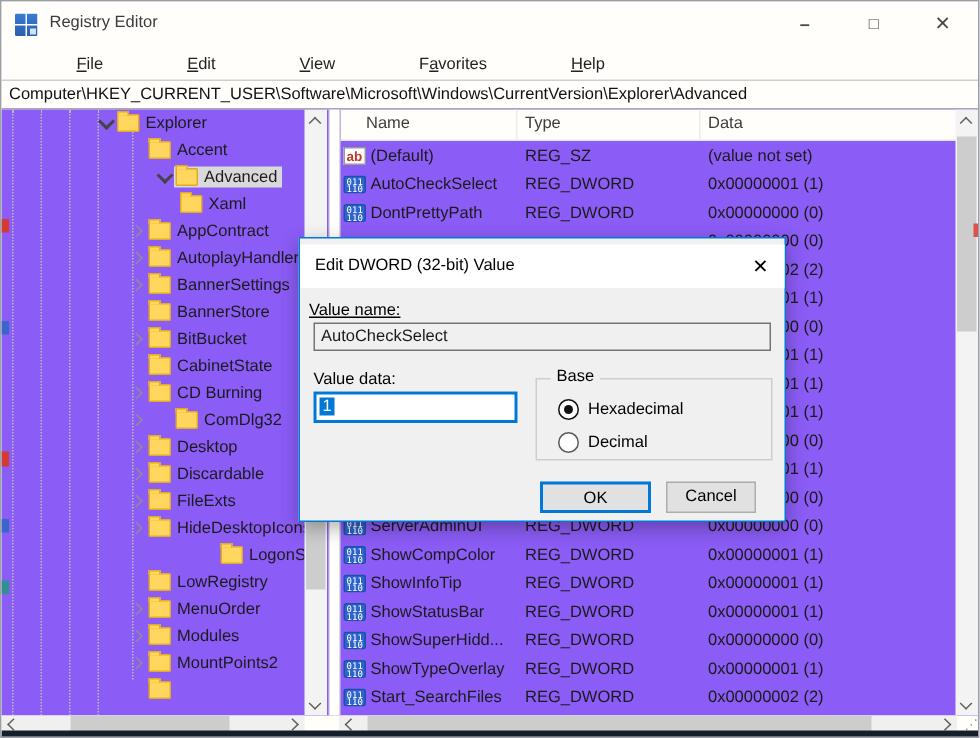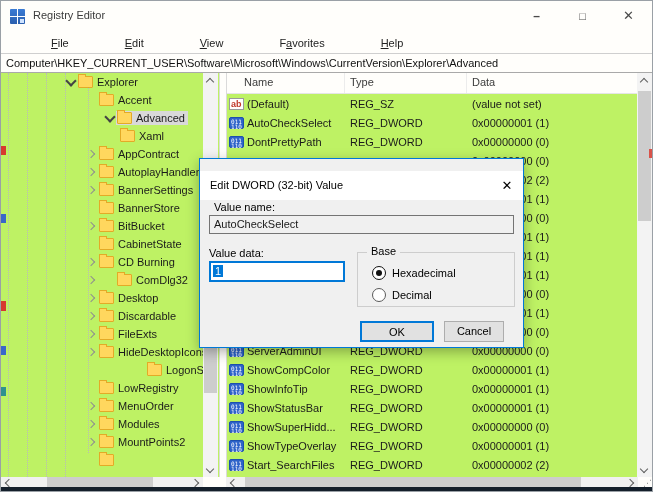--- a/index.html
+++ b/index.html
@@ -21,21 +21,21 @@
   .cap-close{left:605px;font-size:13px;}
   
   .menubar{position:absolute;left:0;top:31px;width:100%;height:21px;display:flex;gap:13px;padding-left:7px;align-items:center;background:#fffefb;}
   .menu-item{color:#222;margin-left:43px;}
   .menu-item .accel{text-decoration:underline;}
   
   .addressbar{position:absolute;left:0;top:52px;width:100%;height:20px;box-sizing:border-box;
     border-top:1px solid #cfcfcf;border-bottom:1px solid #a9a9a9;background:#fffefb;line-height:18px;}
   .addressbar span{padding-left:5px;color:#111;}
   
-  .content{position:absolute;left:0;top:72px;width:100%;height:404px;background:#bef264;}
+  .content{position:absolute;left:0;top:72px;width:100%;height:404px;background:#8b5cf6;}
   .tree{position:absolute;left:0;top:0;width:218px;height:404px;overflow:hidden;border-right:1px solid #dadada;}
   .treeclip{position:absolute;left:0;top:0;width:202px;height:404px;overflow:hidden;}
   .guide{position:absolute;top:0;bottom:0;width:0;border-left:1px dotted #b9b9b9;}
   .g1{left:7px;}.g2{left:26px;}.g3{left:45px;}.g4{left:64px;}
   .g5{left:87px;top:8px;bottom:24px;}
   .tree-row{position:relative;height:18px;display:flex;align-items:center;white-space:nowrap;}
   .chev{width:12px;height:12px;flex:0 0 12px;position:relative;}
   .chev.closed::after{content:"";position:absolute;left:2px;top:3px;width:5px;height:5px;
      border-right:1px solid #8f8f8f;border-top:1px solid #8f8f8f;transform:rotate(45deg);}
   .chev.open::after{content:"";position:absolute;left:2px;top:1px;width:6px;height:6px;
@@ -85,25 +85,25 @@
   .sb-l::after{left:5px;transform:rotate(135deg);}
   .sb-r::after{left:3px;transform:rotate(-45deg);}
   .hthumb{position:absolute;top:0;height:12px;background:#cdcdcd;}
   .hthumb-tree{left:46px;width:106px;}
   .hthumb-list{left:19px;width:336px;}
   .grip{position:absolute;left:640px;top:476px;width:13px;height:12px;color:#9a9a9a;font-size:9px;line-height:12px;text-align:center;}
   .darkstrip{position:absolute;left:0;top:486px;width:100%;height:6px;background:#141f2b;}
   
   .dialog{position:absolute;left:198px;top:157px;width:325px;height:190px;background:#f0f0f0;
      border:1px solid #0078d7;box-sizing:border-box;box-shadow:0 4px 12px rgba(0,0,0,.3);z-index:10;}
-  .dlg-title{position:absolute;left:0;top:12px;right:0;height:29px;background:#fff;}
+  .dlg-title{position:absolute;left:0;top:4px;right:0;height:29px;background:#fff;}
   .dlg-title-text{position:absolute;left:10px;top:8px;color:#000;}
   .dlg-close{position:absolute;right:0;top:0;width:32px;height:29px;text-align:center;line-height:29px;font-size:13px;color:#000;}
   .dlg-label{position:absolute;color:#000;}
-  .lbl-vname{left:14px;top:42px;}
+  .lbl-vname{left:6px;top:42px;text-decoration:underline;}
   .lbl-vdata{left:9px;top:88px;}
   .fld-vname{position:absolute;left:9px;top:56px;width:305px;height:19px;box-sizing:border-box;
      background:#f0f0f0;border:1px solid #747474;line-height:17px;padding-left:4px;color:#1a1a1a;}
   .fld-vdata{position:absolute;left:9px;top:102px;width:136px;height:21px;box-sizing:border-box;
      background:#fff;border:2px solid #0078d7;line-height:17px;padding-left:2px;}
   .sel-text{background:#0078d7;color:#fff;padding:0 2px;}
   .groupbox{position:absolute;left:157px;top:93px;width:158px;height:55px;border:1px solid #cdcdcd;box-sizing:border-box;}
   .groupbox-label{position:absolute;left:9px;top:-8px;background:#f0f0f0;padding:0 4px;color:#000;}
   .radio-row{position:absolute;left:14px;display:flex;align-items:center;}
   .radio-circle{width:12px;height:12px;border:1px solid #5a5a5a;border-radius:50%;background:#fff;margin-right:6px;position:relative;flex:0 0 12px;}

